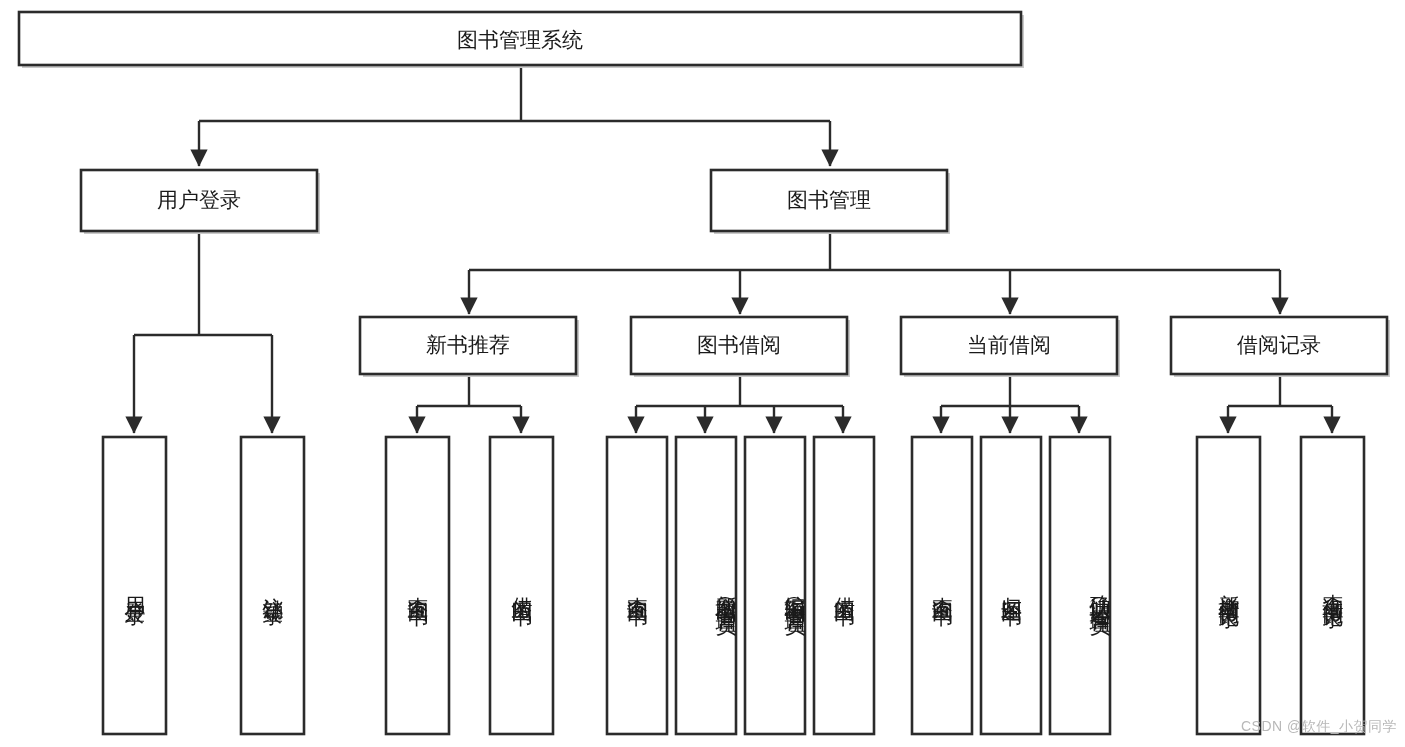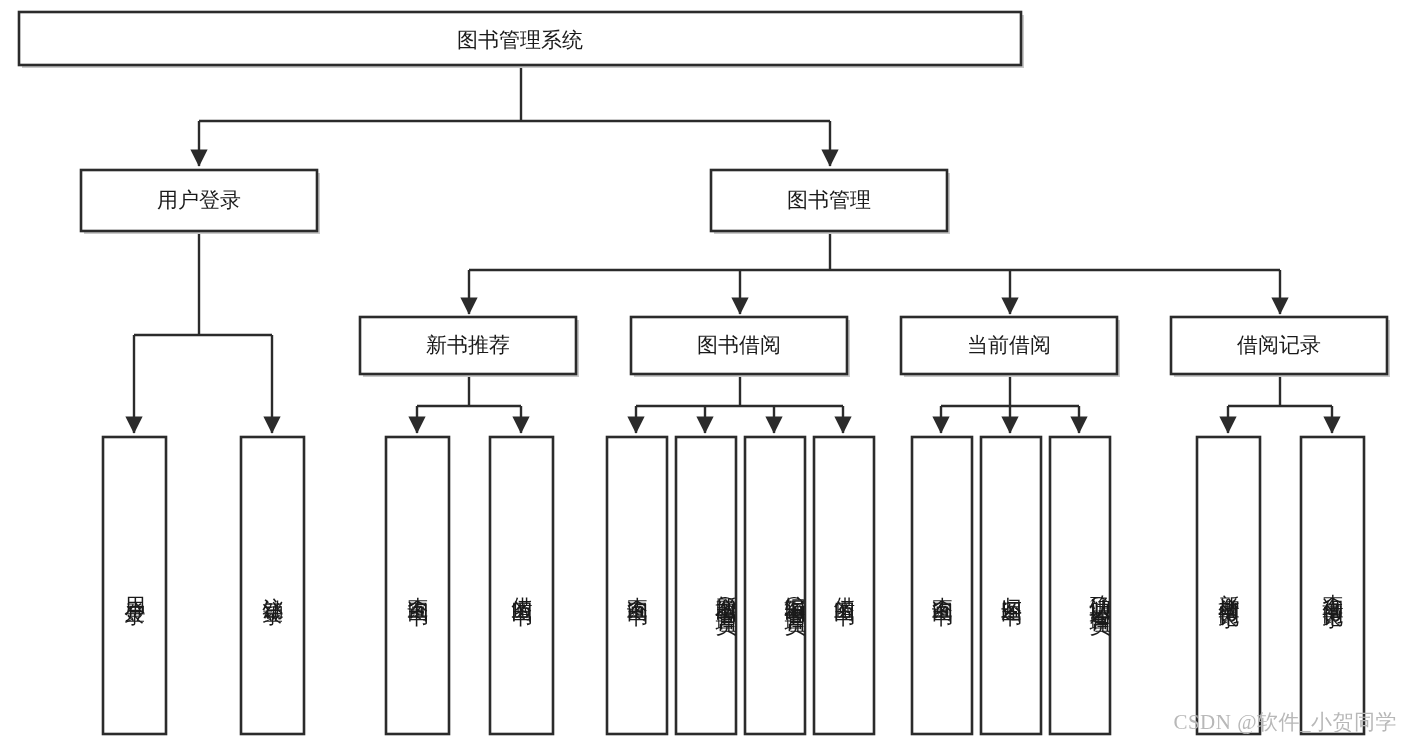--- a/index.html
+++ b/index.html
@@ -64,22 +64,22 @@
     line-height: 1.0;
     color: #1a1a1a;
     letter-spacing: 3px;
     white-space: nowrap;
     pointer-events: none;
   }
   .watermark {
     position: absolute;
     right: 8px;
     bottom: 4px;
-    font-family: Liberation Serif, serif;
-    font-size: 21px;
+    font-family: Liberation Sans, sans-serif;
+    font-size: 14px;
     color: #b8b8b8;
     white-space: nowrap;
     letter-spacing: 0.5px;
   }
 </style>
 </head>
 <body>
 
 <div id="diagram-root">
 

